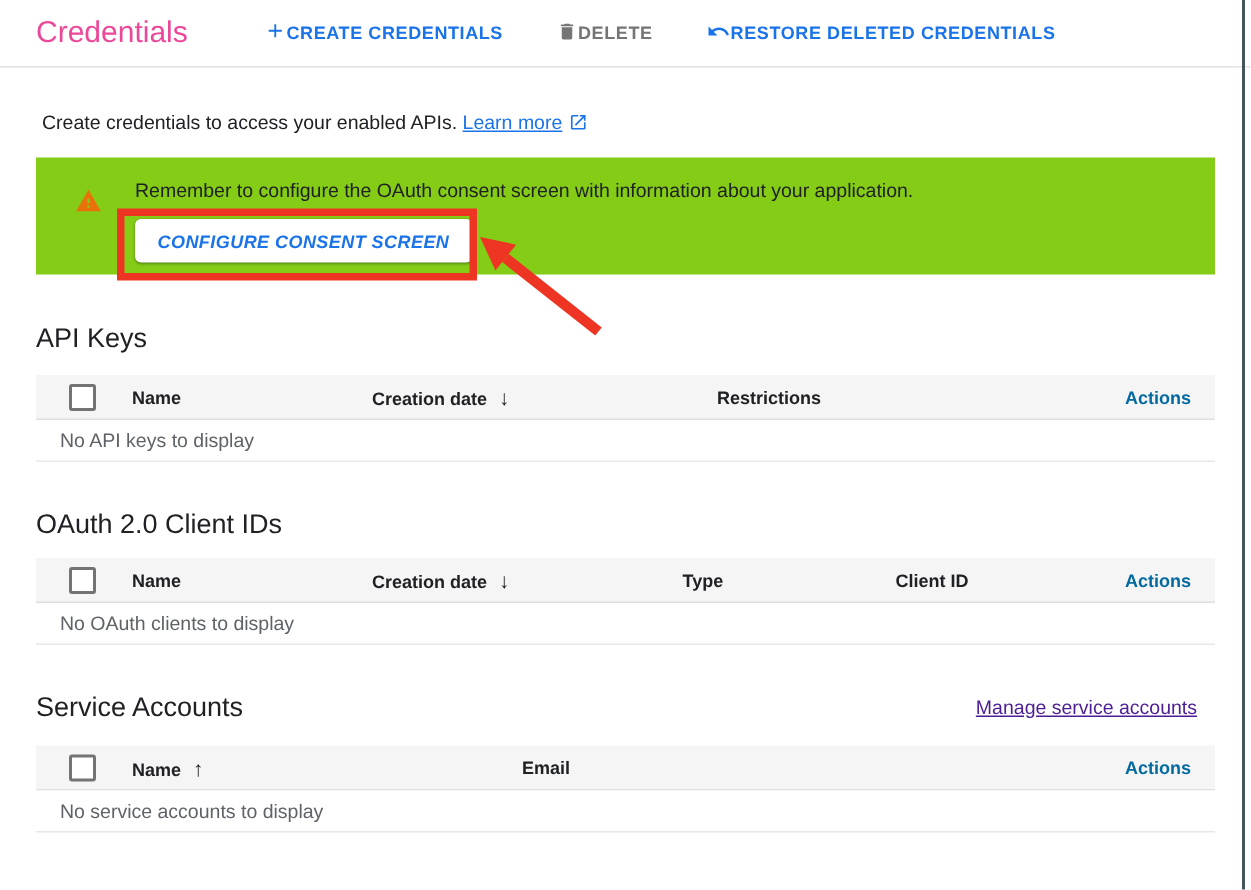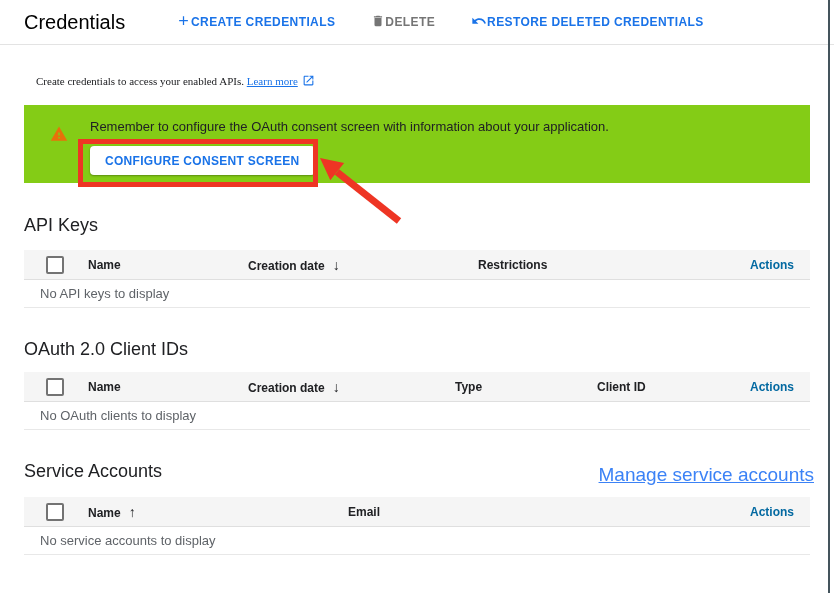--- a/index.html
+++ b/index.html
@@ -9,63 +9,64 @@
     position:relative;overflow:hidden;
   }
   .page{position:relative;width:834px;height:593px;background:#fff;}
 
   
   .topbar{
     position:absolute;top:0;left:0;width:834px;height:45px;
     border-bottom:1px solid #e3e3e3;background:#fff;
     display:flex;align-items:center;padding-left:24px;box-sizing:border-box;
   }
-  .page-title{font-size:20px;color:#000000;width:152px;flex:0 0 auto;}
+  .page-title{font-size:20px;color:#ec4899;width:152px;flex:0 0 auto;}
   .tb-btn{
     display:flex;align-items:center;background:none;border:none;cursor:pointer;
     font-family:inherit;font-size:12px;font-weight:bold;letter-spacing:.4px;
     padding:0;margin-right:36px;white-space:nowrap;
   }
   .tb-btn.blue{color:#1a73e8;}
   .tb-btn.grey{color:#757575;}
   .tb-btn svg{flex:0 0 auto;}
 
   
-  .intro{position:absolute;top:74px;left:36px;font-size:11px;color:#202124;font-family:Liberation Serif, serif;}
+  .intro{position:absolute;top:74px;left:28px;font-size:13px;color:#202124;}
   .intro a{color:#1a73e8;text-decoration:underline;cursor:pointer;}
   .intro svg{vertical-align:-2px;margin-left:4px;}
 
   
   .banner{
     position:absolute;top:105px;left:24px;width:786px;height:78px;
     background:#84cc16;
   }
   .warn-icon{position:absolute;left:26px;top:20px;}
   .banner-msg{position:absolute;left:66px;top:14px;font-size:13px;color:#202124;white-space:nowrap;}
   .banner-btn{
     position:absolute;left:66px;top:41px;height:29px;padding:0 15px;
     background:#ffffff;color:#1a73e8;font-family:inherit;font-size:12px;font-weight:bold;
     letter-spacing:.3px;border:none;border-radius:4px;cursor:pointer;
     box-shadow:0 1px 2px rgba(0,0,0,.3),0 0 1px rgba(0,0,0,.15);
+    font-style:italic;
   }
 
   
   .annotation-rect{
     position:absolute;left:78px;top:139px;width:240px;height:48px;
     border:5px solid #ee3524;box-sizing:border-box;z-index:6;pointer-events:none;
   }
   .annotation-arrow{position:absolute;left:300px;top:145px;z-index:6;pointer-events:none;}
 
   
   .sec-title{position:absolute;left:24px;font-size:18px;font-weight:400;color:#202124;line-height:22px;}
   .pos-api-title{top:214px;}
   .pos-oauth-title{top:338px;}
   .pos-sa-title{top:460px;}
   .manage-link{
-    position:absolute;right:20px;top:464px;font-size:19px;color:#3b82f6;
+    position:absolute;right:36px;top:464px;font-size:13px;color:#4c1d95;
     text-decoration:underline;cursor:pointer;
   }
 
   .gtable{position:absolute;left:24px;width:786px;font-size:12px;}
   .pos-api-table{top:250px;}
   .pos-oauth-table{top:372px;}
   .pos-sa-table{top:497px;}
 
   .thead{
     display:grid;align-items:center;height:29px;background:#f5f5f5;

